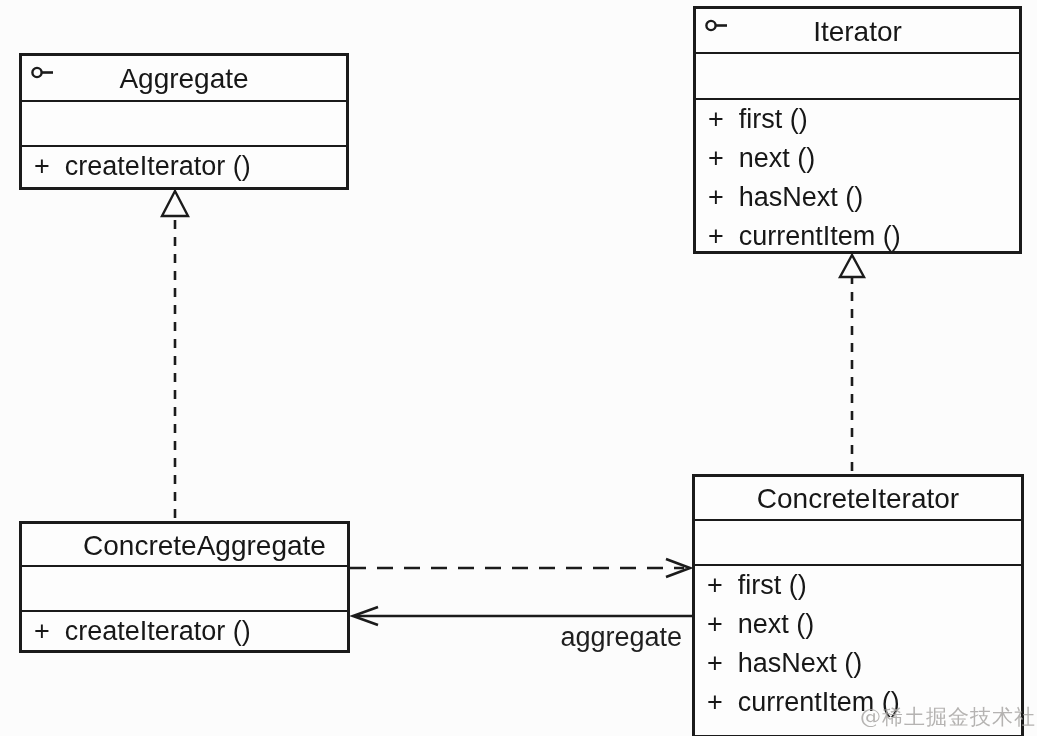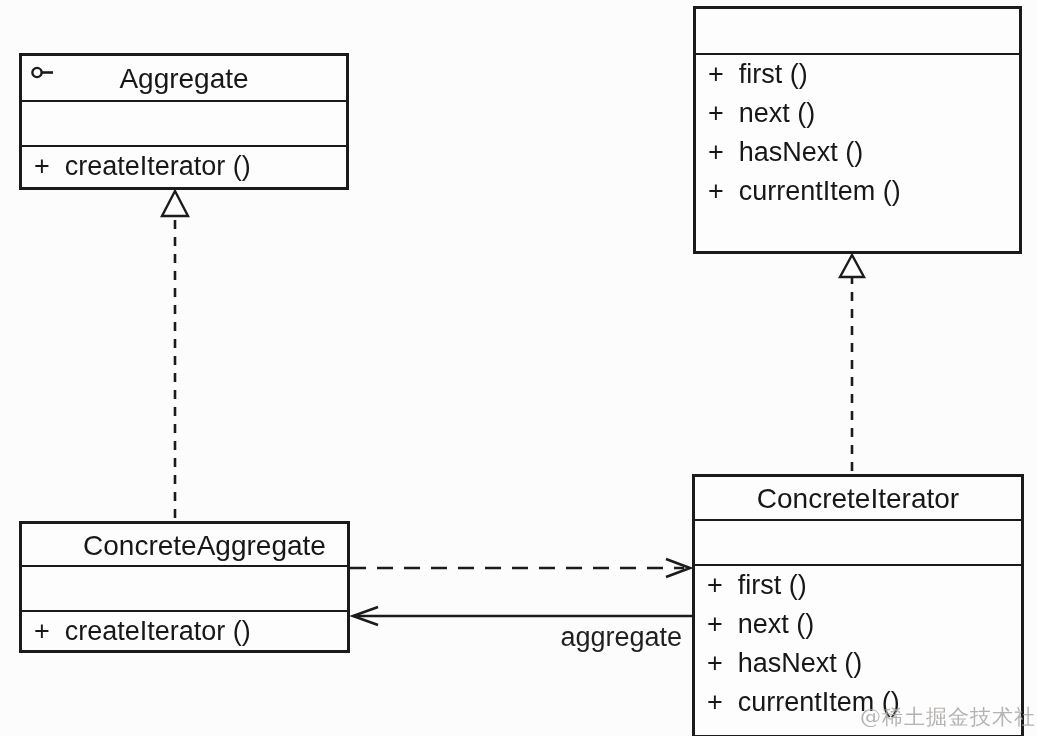--- a/index.html
+++ b/index.html
@@ -86,20 +86,27 @@
       </svg>
       <span class="uml-title">Aggregate</span>
     </div>
     <div class="uml-attrs" style="height:43px;"></div>
     <div class="uml-methods">
       <div class="uml-method">+  createIterator ()</div>
     </div>
   </div>
 
   <div class="uml-class" style="left:693px;top:6px;width:329px;height:248px;">
+    <div class="uml-header" style="height:43px;">
+      <svg class="lollipop" viewBox="0 0 26 15">
+        <circle cx="6" cy="7.5" r="4.6" fill="none" stroke="#1b1b1b" stroke-width="2.4"></circle>
+        <line x1="10.6" y1="7.5" x2="22" y2="7.5" stroke="#1b1b1b" stroke-width="2.6"></line>
+      </svg>
+      <span class="uml-title">Iterator</span>
+    </div>
     <div class="uml-attrs" style="height:44px;"></div>
     <div class="uml-methods">
       <div class="uml-method">+  first ()</div>
       <div class="uml-method">+  next ()</div>
       <div class="uml-method">+  hasNext ()</div>
       <div class="uml-method">+  currentItem ()</div>
     </div>
   </div>
 
   <div class="uml-class" style="left:19px;top:521px;width:331px;height:132px;">

